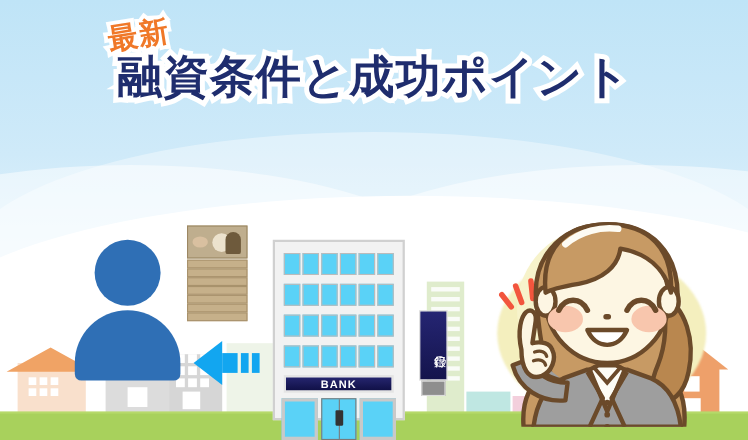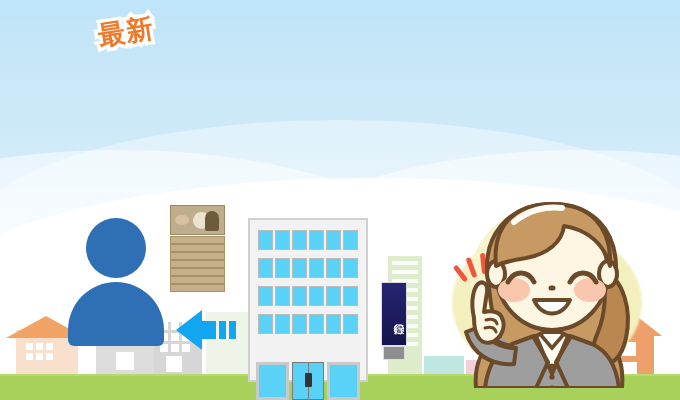--- a/index.html
+++ b/index.html
@@ -240,20 +240,21 @@
         <span></span>
       </div>
     <div class="row" style="top:118px">
         <span></span>
         <span></span>
         <span></span>
         <span></span>
         <span></span>
         <span></span>
       </div>
+    <div class="banksign" style="top:145px">BANK</div>
     <div class="gf" style="top:166px">
       <div class="gfw"></div>
       <div class="gfd">
           <div class="handle"></div>
         </div>
       <div class="gfw"></div>
     </div>
   </div>
 
   <div id="glow"></div>
@@ -305,15 +306,16 @@
       <path d="M60 150 C44 148 34 138 30 126" fill="#9e9e9e" stroke="#6b4a2a" stroke-width="4" stroke-linecap="round"></path>
       <path d="M64 152 C48 152 36 146 30 130 L14 136 C20 158 40 170 62 168 Z" fill="#9e9e9e" stroke="#6b4a2a" stroke-width="4" stroke-linejoin="round"></path>
       <path d="M22 122 C18 104 22 92 26 88 C31 84 36 88 35 96 L32 116 C40 114 48 116 50 122 C54 130 50 142 40 146 C28 150 22 138 22 122 Z" fill="#fdf6e3" stroke="#6b4a2a" stroke-width="4" stroke-linejoin="round"></path>
       <path d="M34 124 C40 122 44 124 45 128" fill="none" stroke="#6b4a2a" stroke-width="3" stroke-linecap="round"></path>
       <path d="M33 132 C39 130 43 132 44 136" fill="none" stroke="#6b4a2a" stroke-width="3" stroke-linecap="round"></path>
     </svg>
   </div>
 
   <div id="badge">最新</div>
   <div id="headline">
+    <div class="hl l2">融資条件と成功ポイント</div>
   </div>
 
 </div>
 
 </body></html>

